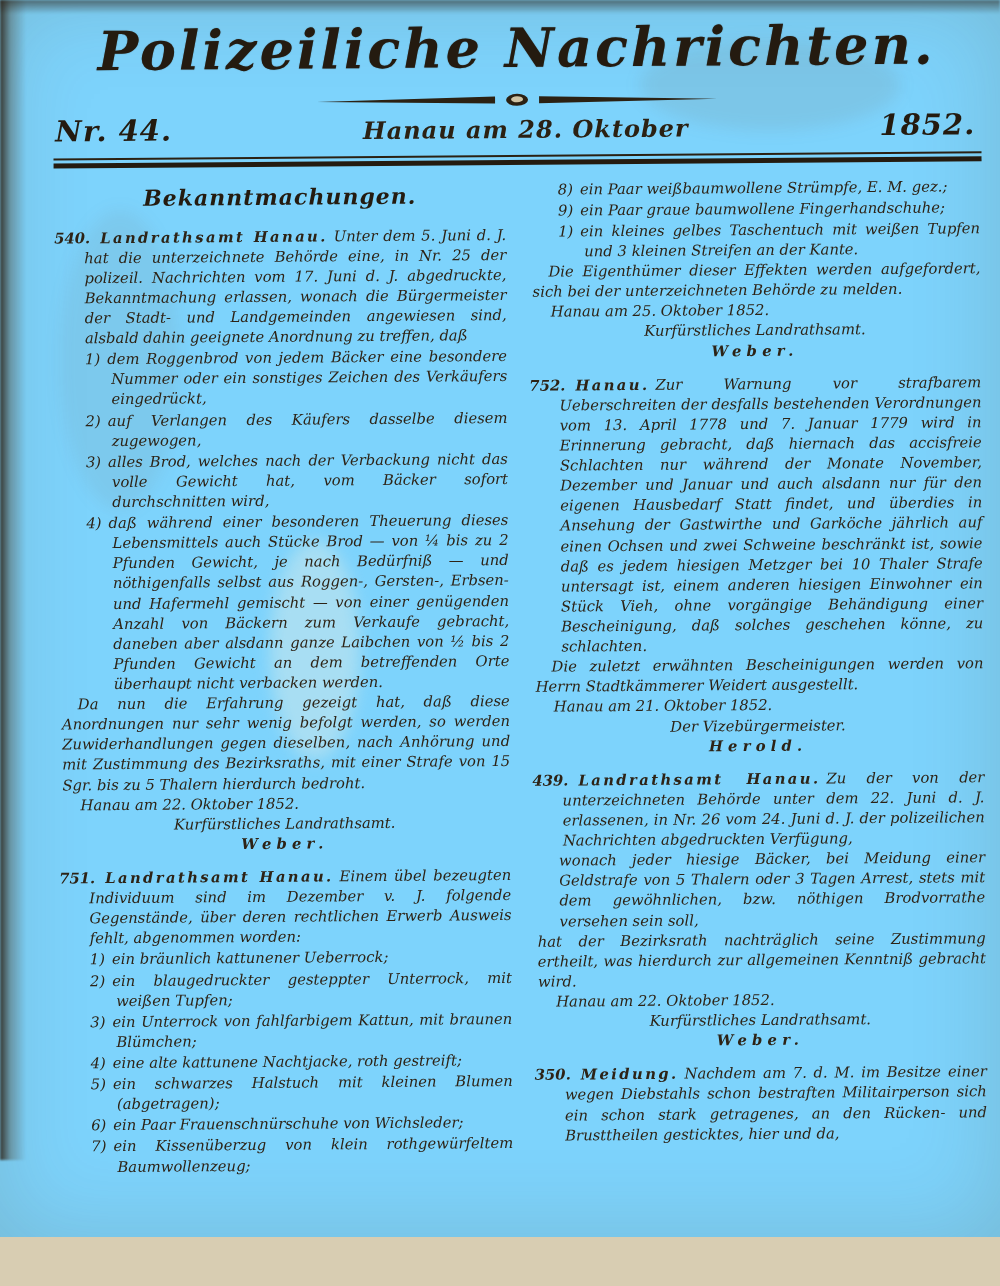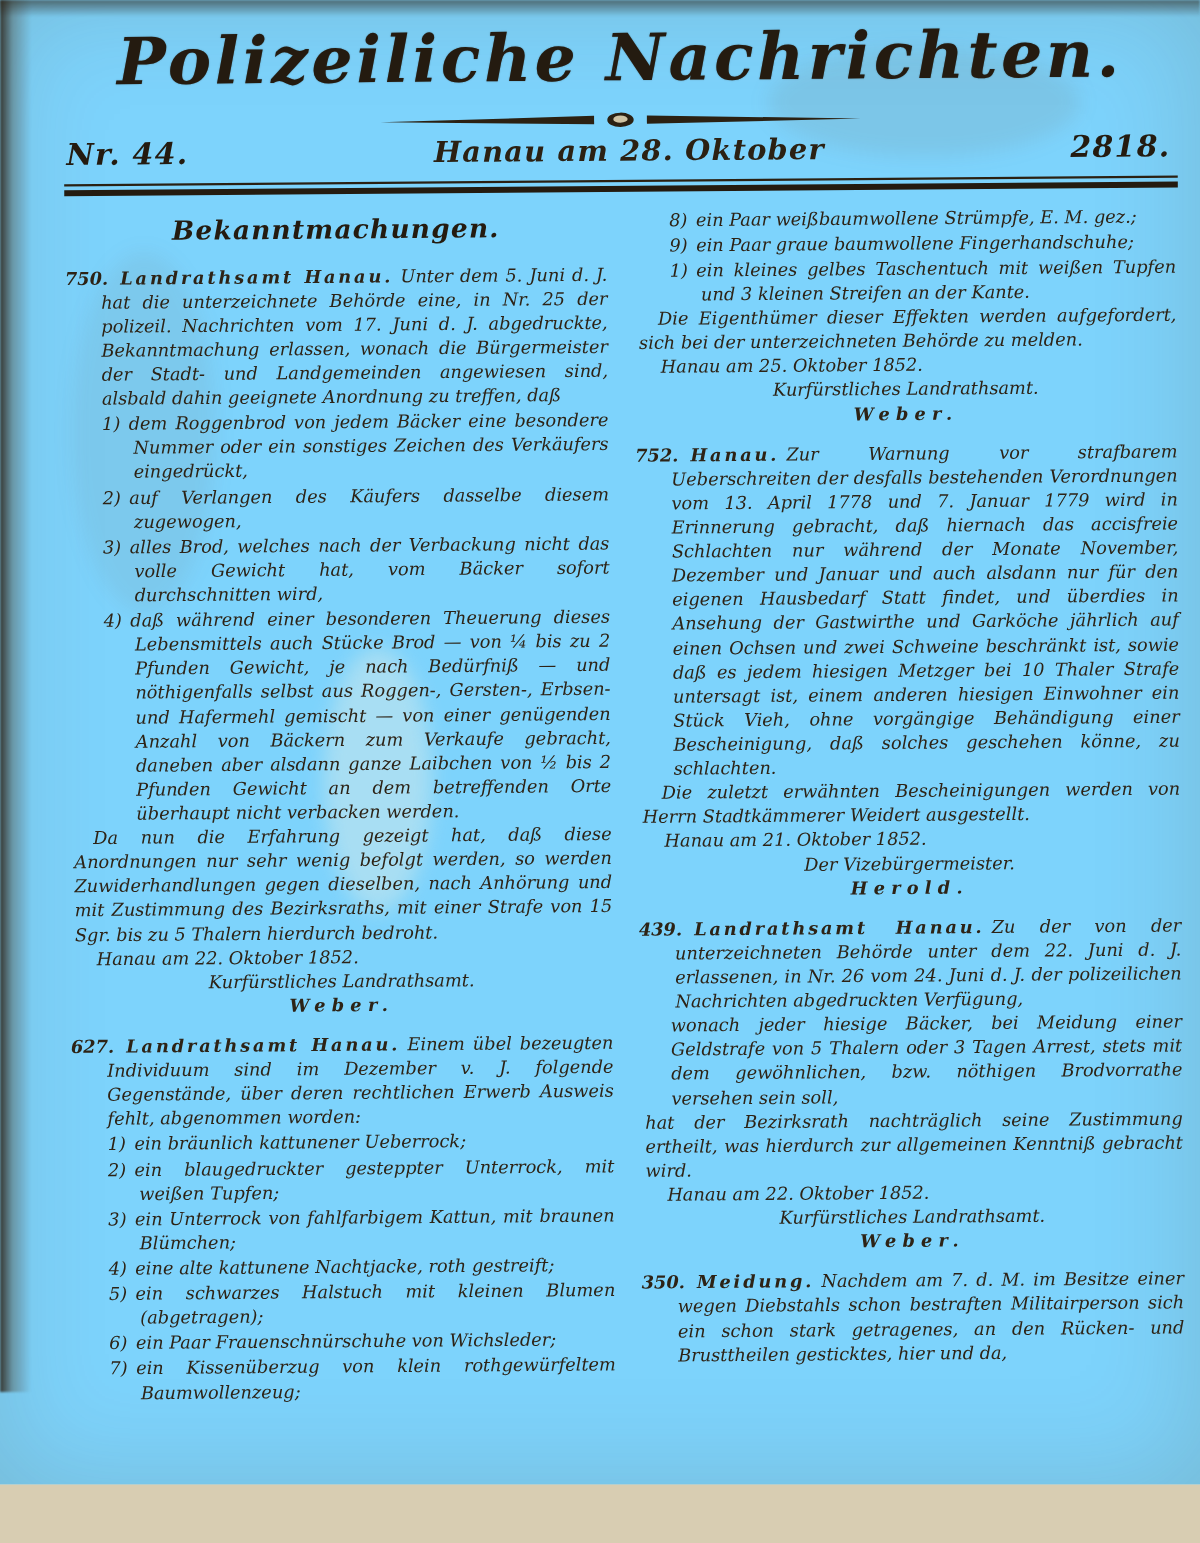--- a/index.html
+++ b/index.html
@@ -42,21 +42,21 @@
   .title{
     margin:6px 0 0;font-size:54px;line-height:1.05;font-weight:bold;
     letter-spacing:3px;color:#241b10;
     text-shadow:0 0 1px rgba(36,27,16,.55);
   }
   .swell{margin:16px auto 4px;display:block;}
   .issue-line{
     display:flex;align-items:baseline;justify-content:space-between;
     margin:2px 6px 0 2px;
   }
-  .issue-no,.year{font-size:25px;font-weight:bold;color:#241b10;letter-spacing:1px;}
+  .issue-no,.year{font-size:29px;font-weight:bold;color:#241b10;letter-spacing:1px;}
   .date-center{font-size:24px;font-weight:bold;color:#2b2113;letter-spacing:1px;}
   .head-rule{margin-top:10px;border-top:2px solid #2a2012;border-bottom:5px solid #241b10;height:3px;}
 
   .columns{display:flex;gap:22px;margin-top:14px;}
   .col{width:452px;flex:0 0 452px;font-size:14.8px;line-height:1.36;text-align:justify;}
   .col p{margin:0;}
   .section-heading{
     text-align:center;font-size:22px;font-weight:bold;letter-spacing:1px;
     margin:2px 0 14px;color:#241b10;
   }
@@ -89,44 +89,44 @@
       <h1 class="title">Polizeiliche Nachrichten.</h1>
       <svg class="swell" width="400" height="14" viewBox="0 0 400 14">
         <polygon points="0,7.5 178,3.5 178,10.5" fill="#2b2113"></polygon>
         <ellipse cx="200" cy="7" rx="11" ry="6" fill="#2b2113"></ellipse>
         <ellipse cx="200" cy="6.4" rx="6" ry="3" fill="#cfc3a4"></ellipse>
         <polygon points="400,7.5 222,3.5 222,10.5" fill="#2b2113"></polygon>
       </svg>
       <div class="issue-line">
         <span class="issue-no">Nr. 44.</span>
         <span class="date-center">Hanau am 28. Oktober</span>
-        <span class="year">2818.</span>
+        <span class="year">1852.</span>
       </div>
       <div class="head-rule"></div>
     </header>
 
     <main class="columns">
 
       <section class="col">
         <h2 class="section-heading">Bekanntmachungen.</h2>
 
         <article class="article">
-          <p class="first-par"><span class="art-no">750.</span><span class="lead">Landrathsamt Hanau.</span><span>Unter dem 5. Juni d. J. hat die unterzeichnete Behörde eine, in Nr. 25 der polizeil. Nachrichten vom 17. Juni d. J. abgedruckte, Bekanntmachung erlassen, wonach die Bürgermeister der Stadt- und Landgemeinden angewiesen sind, alsbald dahin geeignete Anordnung zu treffen, daß</span></p>
+          <p class="first-par"><span class="art-no">540.</span><span class="lead">Landrathsamt Hanau.</span><span>Unter dem 5. Juni d. J. hat die unterzeichnete Behörde eine, in Nr. 25 der polizeil. Nachrichten vom 17. Juni d. J. abgedruckte, Bekanntmachung erlassen, wonach die Bürgermeister der Stadt- und Landgemeinden angewiesen sind, alsbald dahin geeignete Anordnung zu treffen, daß</span></p>
           <div class="li"><span class="li-label">1)</span><span>dem Roggenbrod von jedem Bäcker eine besondere Nummer oder ein sonstiges Zeichen des Verkäufers eingedrückt,</span></div>
           <div class="li"><span class="li-label">2)</span><span>auf Verlangen des Käufers dasselbe diesem zugewogen,</span></div>
           <div class="li"><span class="li-label">3)</span><span>alles Brod, welches nach der Verbackung nicht das volle Gewicht hat, vom Bäcker sofort durchschnitten wird,</span></div>
           <div class="li"><span class="li-label">4)</span><span>daß während einer besonderen Theuerung dieses Lebensmittels auch Stücke Brod — von ¼ bis zu 2 Pfunden Gewicht, je nach Bedürfniß — und nöthigenfalls selbst aus Roggen-, Gersten-, Erbsen- und Hafermehl gemischt — von einer genügenden Anzahl von Bäckern zum Verkaufe gebracht, daneben aber alsdann ganze Laibchen von ½ bis 2 Pfunden Gewicht an dem betreffenden Orte überhaupt nicht verbacken werden.</span></div>
           <p class="closing">Da nun die Erfahrung gezeigt hat, daß diese Anordnungen nur sehr wenig befolgt werden, so werden Zuwiderhandlungen gegen dieselben, nach Anhörung und mit Zustimmung des Bezirksraths, mit einer Strafe von 15 Sgr. bis zu 5 Thalern hierdurch bedroht.</p>
           <p class="dateline">Hanau am 22. Oktober 1852.</p>
           <p class="org">Kurfürstliches Landrathsamt.</p>
           <p class="signer">Weber.</p>
         </article>
 
         <article class="article">
-          <p class="first-par"><span class="art-no">627.</span><span class="lead">Landrathsamt Hanau.</span><span>Einem übel bezeugten Individuum sind im Dezember v. J. folgende Gegenstände, über deren rechtlichen Erwerb Ausweis fehlt, abgenommen worden:</span></p>
+          <p class="first-par"><span class="art-no">751.</span><span class="lead">Landrathsamt Hanau.</span><span>Einem übel bezeugten Individuum sind im Dezember v. J. folgende Gegenstände, über deren rechtlichen Erwerb Ausweis fehlt, abgenommen worden:</span></p>
           <div class="li"><span class="li-label">1)</span><span>ein bräunlich kattunener Ueberrock;</span></div>
           <div class="li"><span class="li-label">2)</span><span>ein blaugedruckter gesteppter Unterrock, mit weißen Tupfen;</span></div>
           <div class="li"><span class="li-label">3)</span><span>ein Unterrock von fahlfarbigem Kattun, mit braunen Blümchen;</span></div>
           <div class="li"><span class="li-label">4)</span><span>eine alte kattunene Nachtjacke, roth gestreift;</span></div>
           <div class="li"><span class="li-label">5)</span><span>ein schwarzes Halstuch mit kleinen Blumen (abgetragen);</span></div>
           <div class="li"><span class="li-label">6)</span><span>ein Paar Frauenschnürschuhe von Wichsleder;</span></div>
           <div class="li"><span class="li-label">7)</span><span>ein Kissenüberzug von klein rothgewürfeltem Baumwollenzeug;</span></div>
         </article>
       </section>
 

